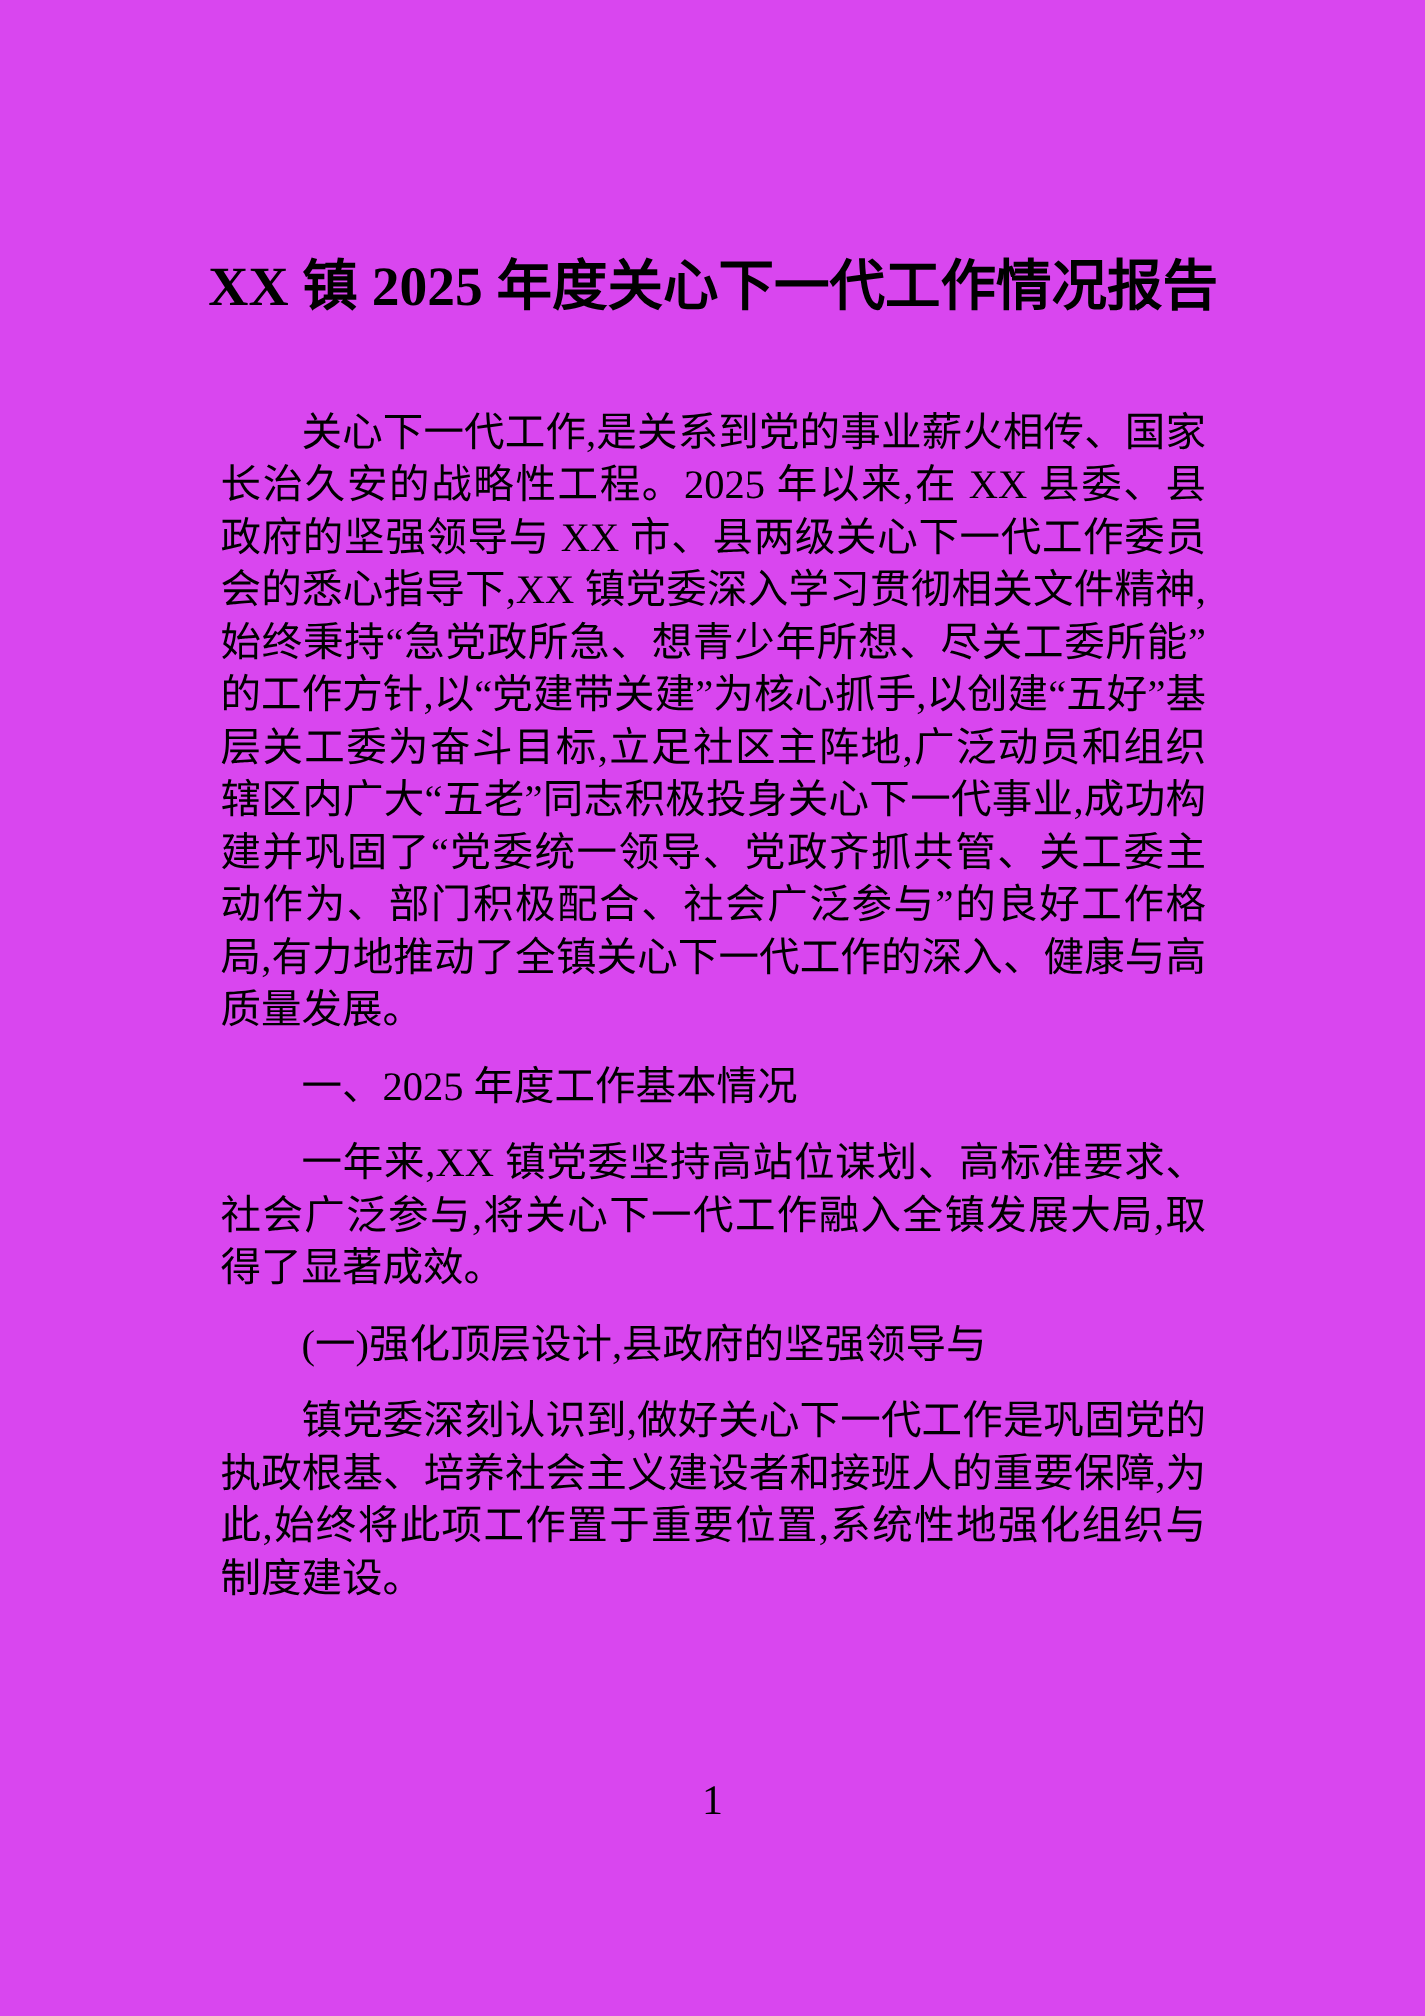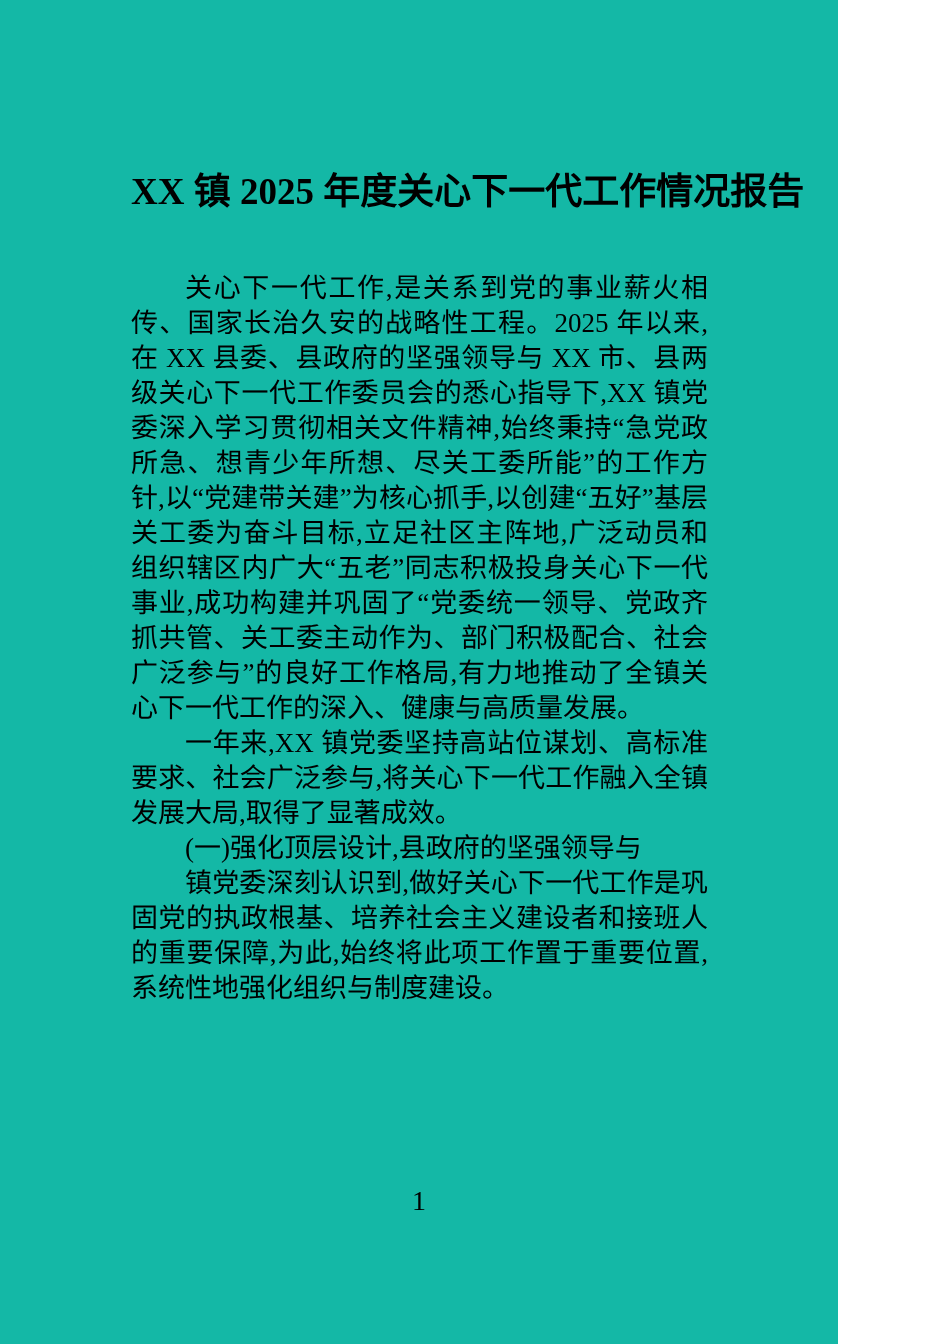--- a/index.html
+++ b/index.html
@@ -2,23 +2,23 @@
 <html lang="zh-CN"><head>
 <meta charset="utf-8">
 <style>
   html, body {
     margin: 0;
     padding: 0;
     background: #ffffff;
   }
   .page {
     position: relative;
-    width: 838px;
+    width: 950px;
     height: 1344px;
-    background: #14b8a6;
+    background: #d946ef;
     color: #000000;
     font-family: "Liberation Serif", "DejaVu Serif", serif;
     overflow: hidden;
   }
   .content {
     position: absolute;
     left: 131px;
     right: 130px;
     top: 0;
   }
@@ -28,21 +28,21 @@
     line-height: 44px;
     font-weight: 700;
     text-align: center;
     letter-spacing: 0px;
     white-space: nowrap;
   }
   .doc-body {
     margin-top: 57px;
   }
   .doc-body p {
-    margin: 0;
+    margin: 16px;
     font-size: 27px;
     line-height: 35px;
     text-align: justify;
     text-indent: 2em;
     font-weight: 400;
     word-break: break-all;
   }
   .page-number {
     position: absolute;
     left: 0;
@@ -55,19 +55,20 @@
   }
 </style>
 </head>
 <body>
 
 <div class="page">
   <div class="content">
     <h1 class="doc-title">XX 镇 2025 年度关心下一代工作情况报告</h1>
     <div class="doc-body">
       <p>关心下一代工作,是关系到党的事业薪火相传、国家长治久安的战略性工程。2025 年以来,在 XX 县委、县政府的坚强领导与 XX 市、县两级关心下一代工作委员会的悉心指导下,XX 镇党委深入学习贯彻相关文件精神,始终秉持“急党政所急、想青少年所想、尽关工委所能”的工作方针,以“党建带关建”为核心抓手,以创建“五好”基层关工委为奋斗目标,立足社区主阵地,广泛动员和组织辖区内广大“五老”同志积极投身关心下一代事业,成功构建并巩固了“党委统一领导、党政齐抓共管、关工委主动作为、部门积极配合、社会广泛参与”的良好工作格局,有力地推动了全镇关心下一代工作的深入、健康与高质量发展。</p>
+      <p>一、2025 年度工作基本情况</p>
       <p>一年来,XX 镇党委坚持高站位谋划、高标准要求、社会广泛参与,将关心下一代工作融入全镇发展大局,取得了显著成效。</p>
       <p>(一)强化顶层设计,县政府的坚强领导与</p>
       <p>镇党委深刻认识到,做好关心下一代工作是巩固党的执政根基、培养社会主义建设者和接班人的重要保障,为此,始终将此项工作置于重要位置,系统性地强化组织与制度建设。</p>
     </div>
   </div>
   <div class="page-number">1</div>
 </div>
 
 </body></html>

